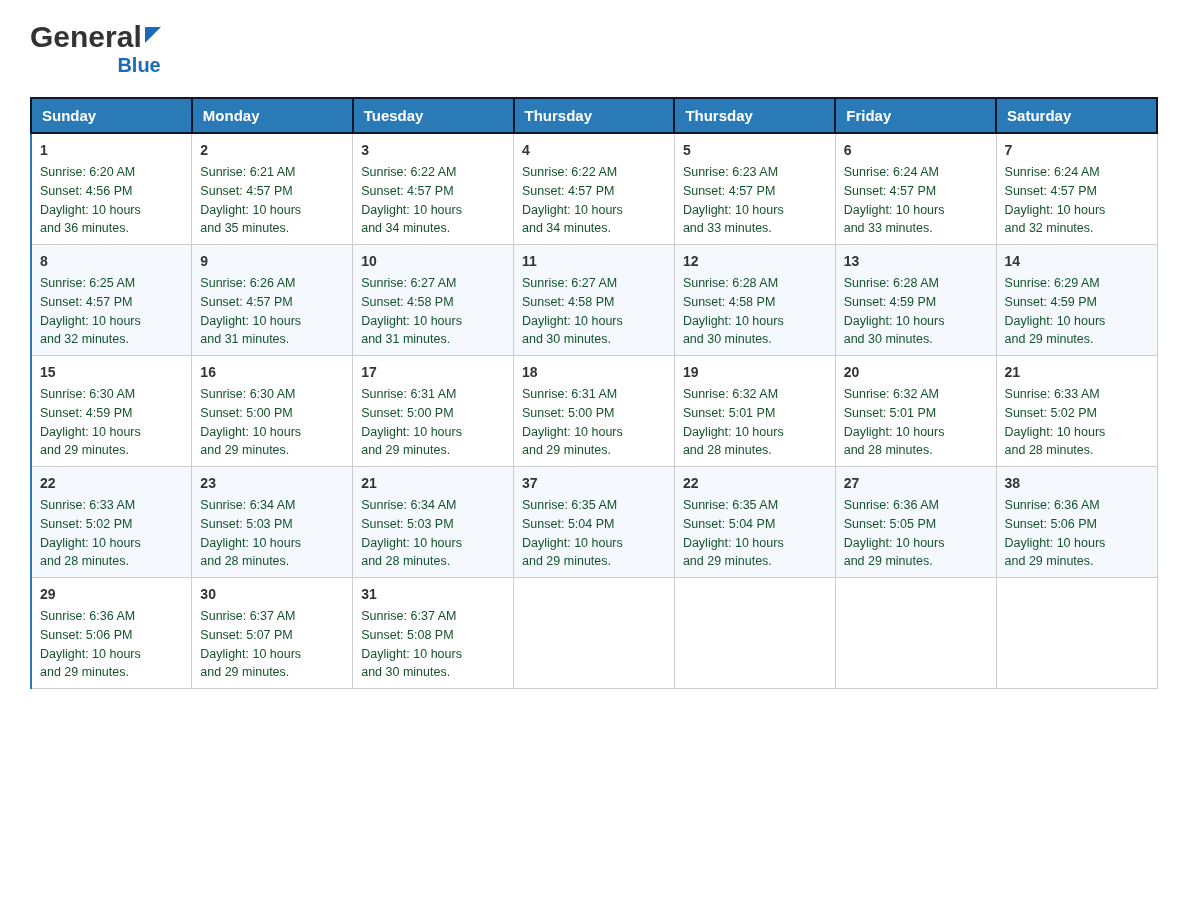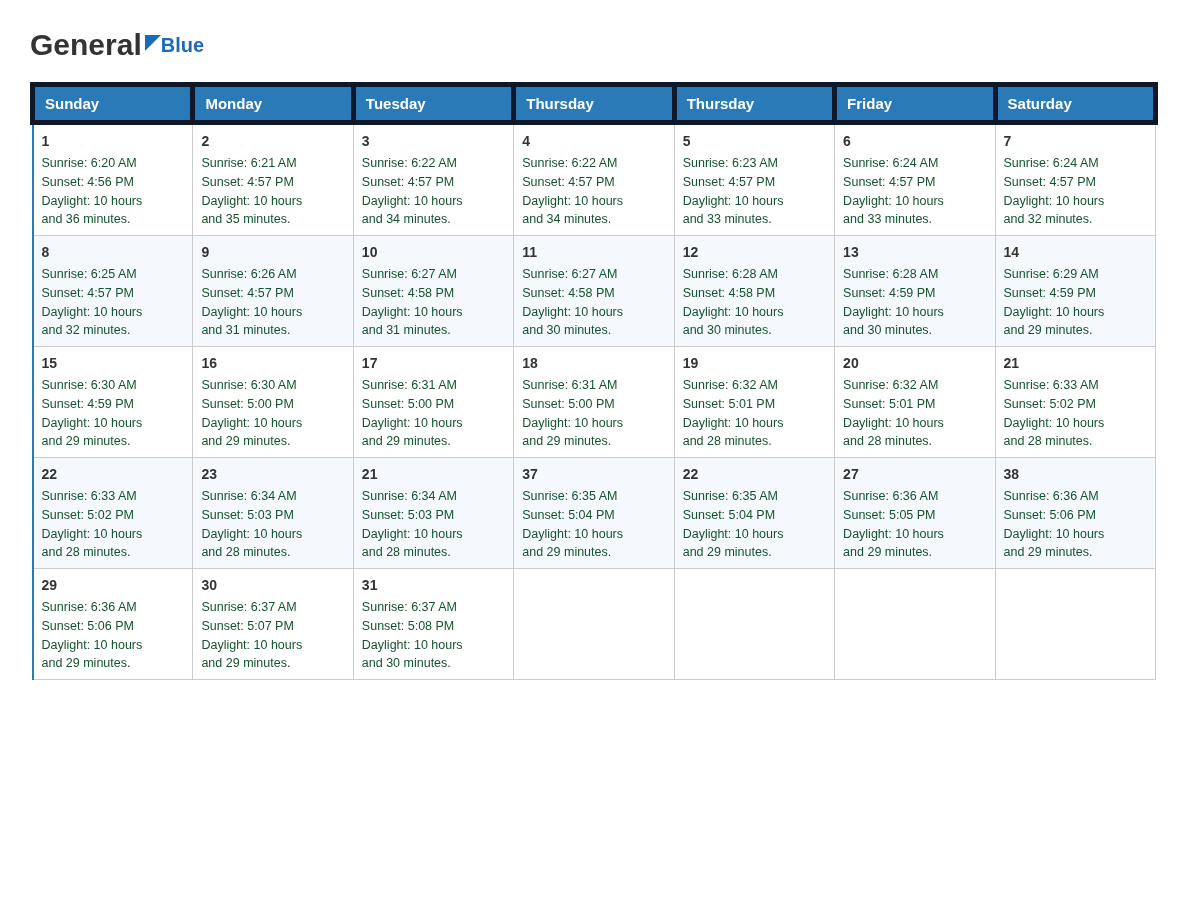--- a/index.html
+++ b/index.html
@@ -10,23 +10,22 @@
       padding: 20px 30px;
     }
     .header {
       display: flex;
       justify-content: space-between;
       align-items: flex-start;
       margin-bottom: 20px;
     }
     .logo {
       display: flex;
-      flex-direction: row;
-      align-items: center;
-      margin-top: 8px;
+      flex-direction: column;
+      align-items: flex-end;
     }
     .title-block {
       text-align: right;
     }
     .month-title {
       font-size: 52px;
       font-weight: bold;
       color: #111;
       line-height: 1.1;
     }
@@ -40,21 +39,21 @@
       border-collapse: collapse;
       border: 1px solid #aaa;
     }
     .calendar th {
       background-color: #2a7ab8;
       color: #fff;
       font-size: 15px;
       font-weight: 600;
       padding: 8px 10px;
       text-align: left;
-      border: 5px solid #0f172a;
+      border: 2px solid #0f172a;
     }
     .calendar td {
       vertical-align: top;
       padding: 6px 8px;
       border: 1px solid #ccc;
       width: calc(100% / 7);
       min-height: 90px;
       font-size: 13px;
       line-height: 1.5;
     }

